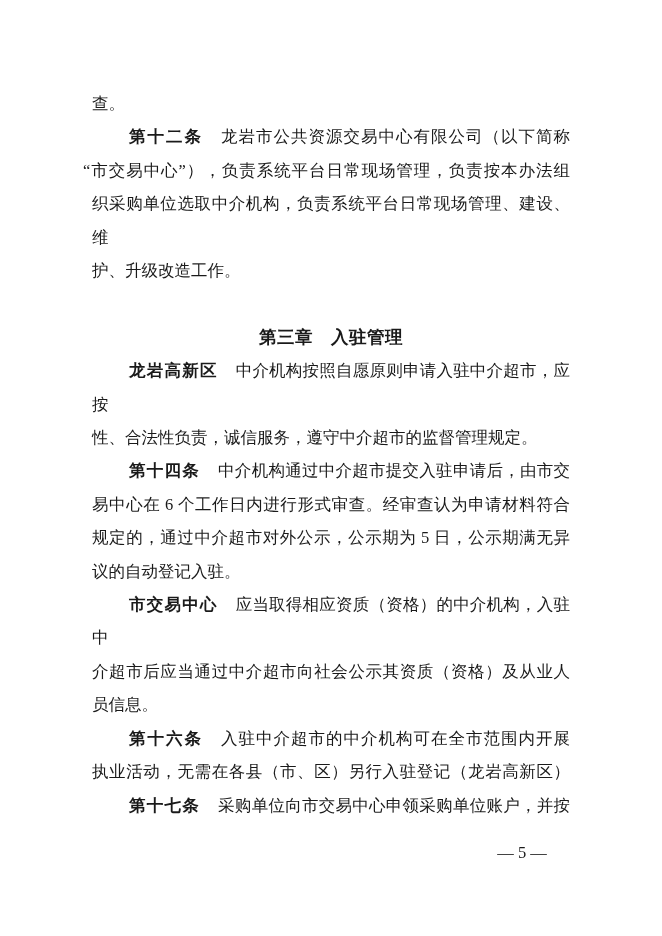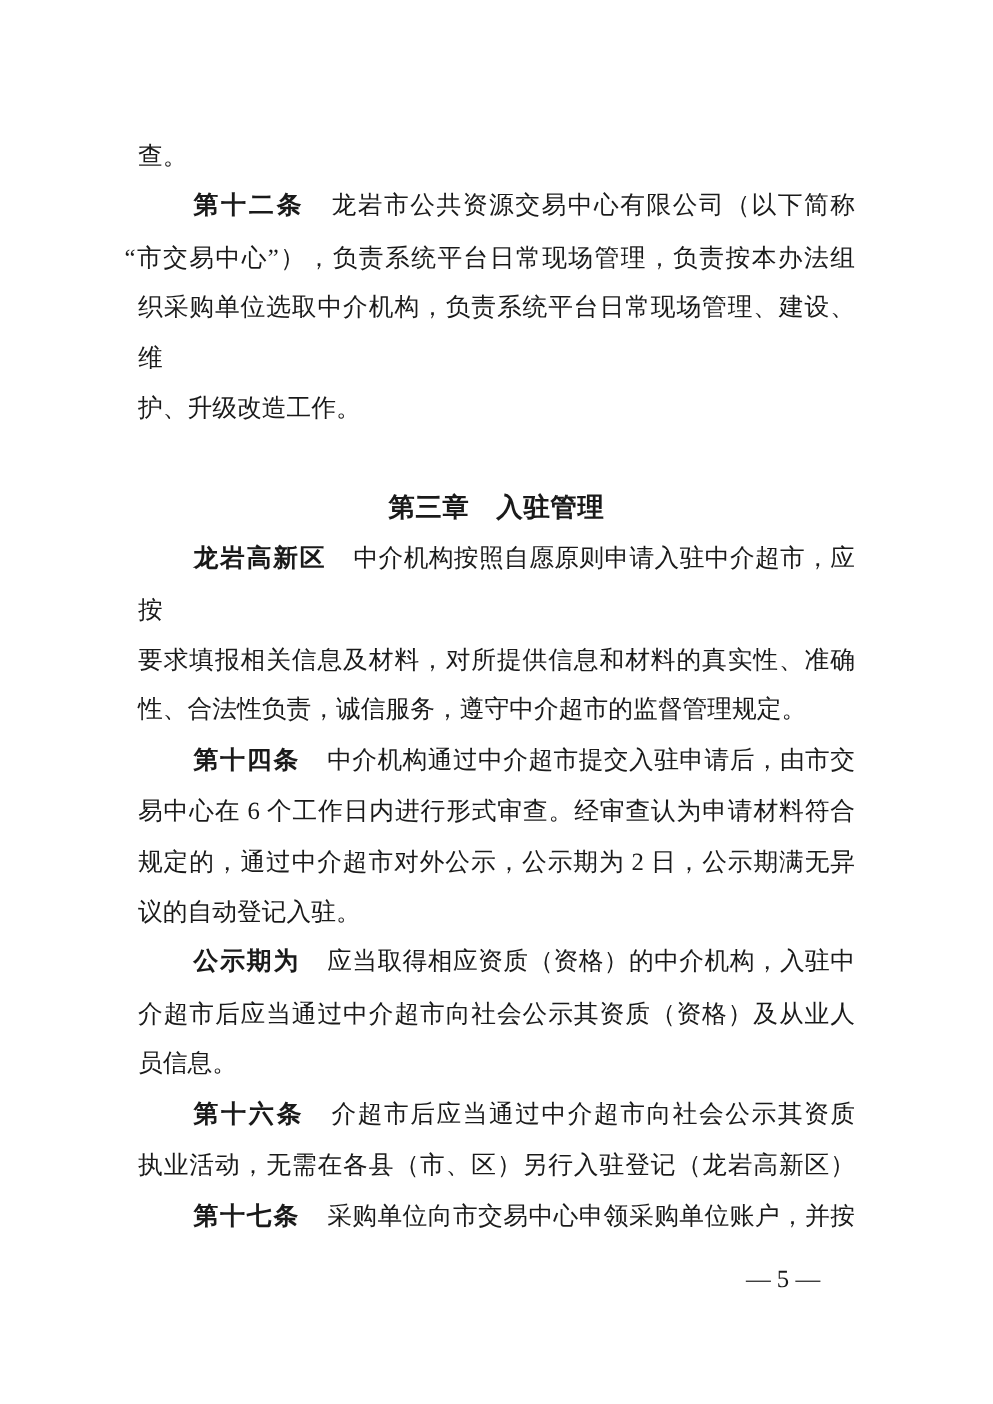--- a/index.html
+++ b/index.html
@@ -34,21 +34,21 @@
     text-align: left;
     text-align-last: left;
   }
   .line.indent {
     text-indent: 37px;
   }
   .line.hang {
     text-indent: -9px;
   }
   .lead {
-    font-family: Liberation Mono, monospace;
+    font-family: Liberation Serif, serif;
     font-weight: 700;
     margin-right: 18px;
     letter-spacing: 1px;
   }
   .heading {
     margin-top: 33.4px;
     text-align: center;
     text-align-last: center;
     font-family: "Liberation Sans", "DejaVu Sans", sans-serif;
     font-weight: 700;
@@ -72,27 +72,26 @@
 
 <div class="page">
   <div class="body-text" id="doc">
       <div class="line last">查。</div>
       <div class="line indent"><span class="lead">第十二条</span><span>龙岩市公共资源交易中心有限公司（以下简称</span></div>
       <div class="line hang">“市交易中心”），负责系统平台日常现场管理，负责按本办法组</div>
       <div class="line">织采购单位选取中介机构，负责系统平台日常现场管理、建设、维</div>
       <div class="line last">护、升级改造工作。</div>
       <div class="heading">第三章　入驻管理</div>
       <div class="line indent"><span class="lead">龙岩高新区</span><span>中介机构按照自愿原则申请入驻中介超市，应按</span></div>
-      <div class="line">要求填报相关信息及材料，对所提供信息和材料的真实性、准确</div>
       <div class="line last">性、合法性负责，诚信服务，遵守中介超市的监督管理规定。</div>
       <div class="line indent"><span class="lead">第十四条</span><span>中介机构通过中介超市提交入驻申请后，由市交</span></div>
       <div class="line">易中心在 6 个工作日内进行形式审查。经审查认为申请材料符合</div>
-      <div class="line">规定的，通过中介超市对外公示，公示期为 2 日，公示期满无异</div>
+      <div class="line">规定的，通过中介超市对外公示，公示期为 5 日，公示期满无异</div>
       <div class="line last">议的自动登记入驻。</div>
-      <div class="line indent"><span class="lead">公示期为</span><span>应当取得相应资质（资格）的中介机构，入驻中</span></div>
+      <div class="line indent"><span class="lead">市交易中心</span><span>应当取得相应资质（资格）的中介机构，入驻中</span></div>
       <div class="line">介超市后应当通过中介超市向社会公示其资质（资格）及从业人</div>
       <div class="line last">员信息。</div>
-      <div class="line indent"><span class="lead">第十六条</span><span>介超市后应当通过中介超市向社会公示其资质</span></div>
+      <div class="line indent"><span class="lead">第十六条</span><span>入驻中介超市的中介机构可在全市范围内开展</span></div>
       <div class="line">执业活动，无需在各县（市、区）另行入驻登记（龙岩高新区）</div>
       <div class="line indent"><span class="lead">第十七条</span><span>采购单位向市交易中心申领采购单位账户，并按</span></div>
     </div>
   <div class="page-number">— 5 —</div>
 </div>
 
 </body></html>

